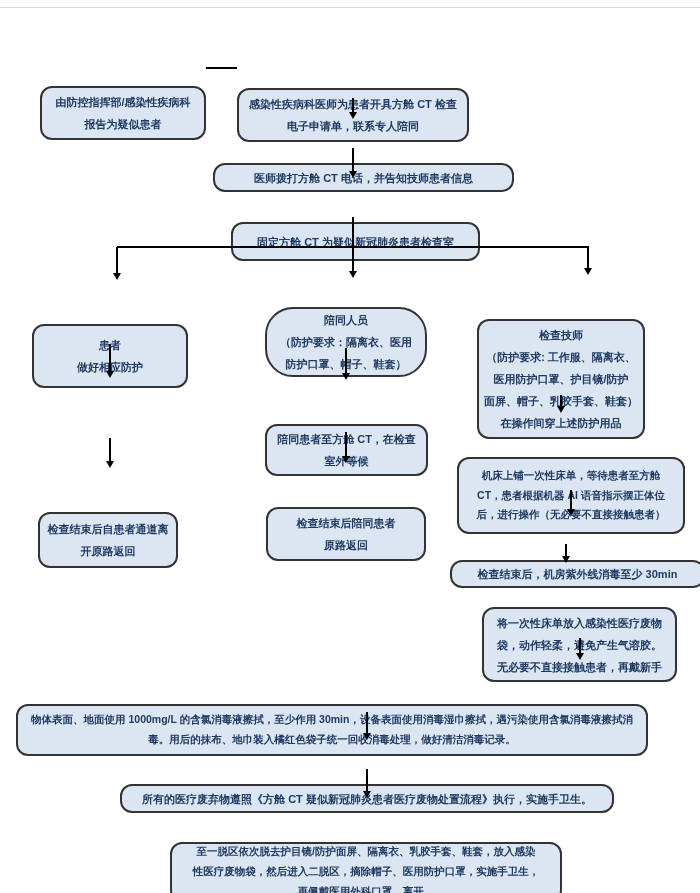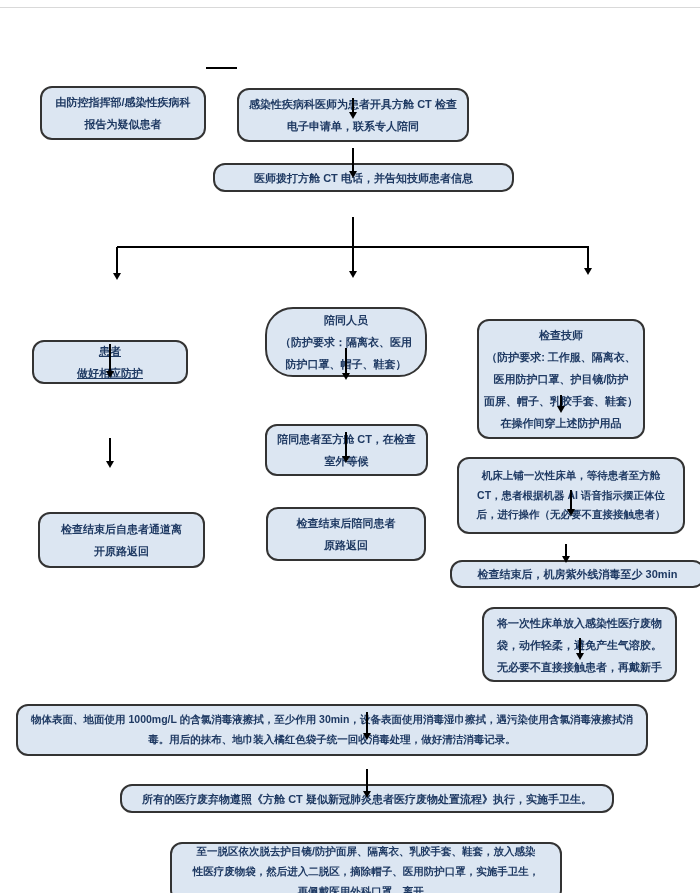--- a/index.html
+++ b/index.html
@@ -46,24 +46,25 @@
 <div id="canvas">
 
   <div class="topline"></div>
 
   <div class="node" style="left:40px;top:42px;width:166px;height:54px;">由防控指挥部/感染性疾病科
 报告为疑似患者</div>
   <div class="node" style="left:237px;top:44px;width:232px;height:54px;">感染性疾病科医师为患者开具方舱 CT 检查
 电子申请单，联系专人陪同</div>
 
   <div class="node" style="left:213px;top:119px;width:301px;height:29px;">医师拨打方舱 CT 电话，并告知技师患者信息</div>
+  <div class="node" style="left:231px;top:178px;width:249px;height:39px;">固定方舱 CT 为疑似新冠肺炎患者检查室</div>
 
-  <div class="node" style="left:32px;top:296px;width:156px;height:44px;text-decoration:underline;">患者
+  <div class="node" style="left:32px;top:280px;width:156px;height:64px;">患者
 做好相应防护</div>
-  <div class="node" style="left:38px;top:468px;width:167px;height:56px;">检查结束后自患者通道离
+  <div class="node" style="left:38px;top:468px;width:140px;height:56px;">检查结束后自患者通道离
 开原路返回</div>
 
   <div class="node" style="left:265px;top:263px;width:162px;height:70px;border-radius:28px;">陪同人员
 （防护要求：隔离衣、医用
 防护口罩、帽子、鞋套）</div>
   <div class="node" style="left:265px;top:380px;width:163px;height:52px;">陪同患者至方舱 CT，在检查
 室外等候</div>
   <div class="node" style="left:266px;top:463px;width:160px;height:54px;">检查结束后陪同患者
 原路返回</div>
 

